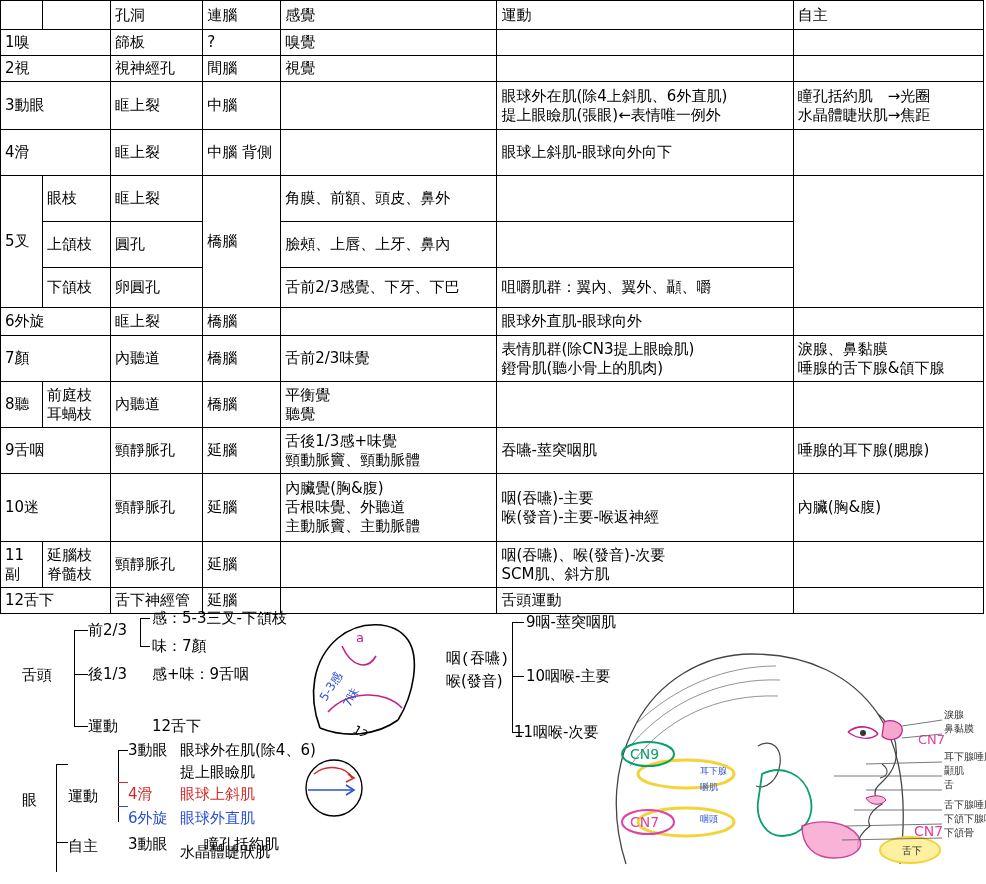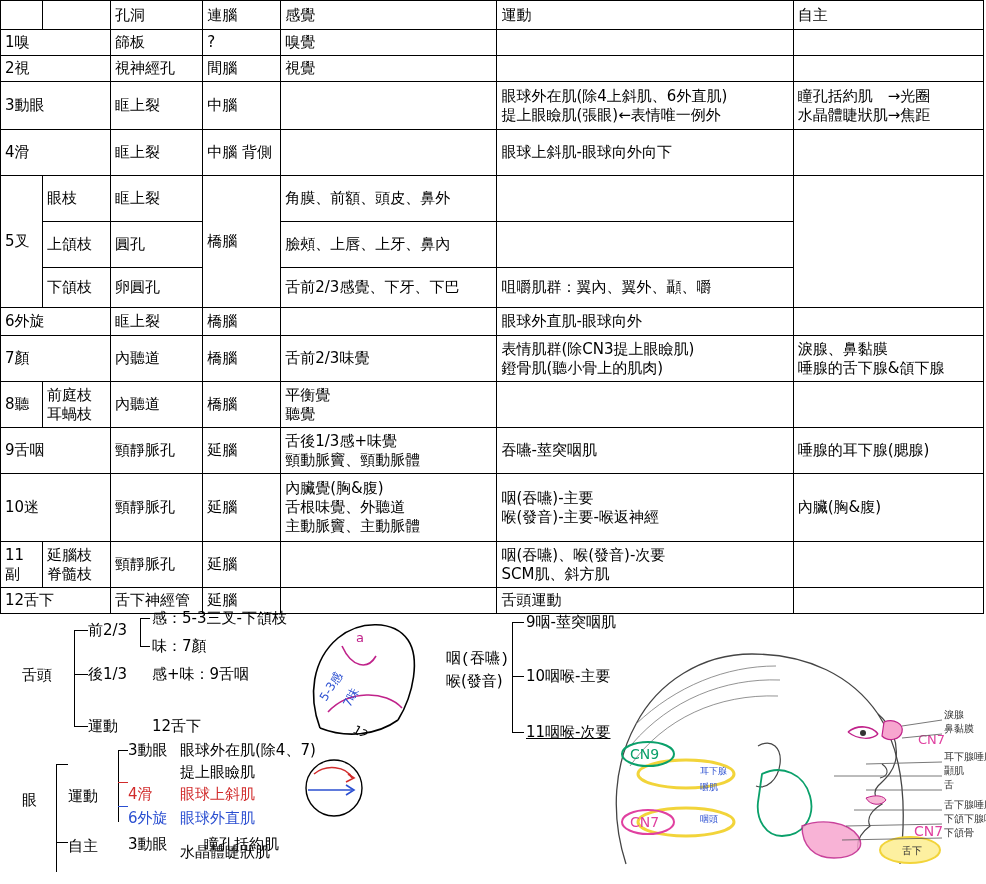--- a/index.html
+++ b/index.html
@@ -238,38 +238,38 @@
     <div class="dg" style="left:446px;top:36px;font-family:Liberation Mono, monospace;">咽(吞嚥)</div>
     <div class="dg" style="left:446px;top:57px;">喉(發音)</div>
 
     <div class="brace" style="left:512px;top:8px;height:110px;"></div>
     <div class="hline" style="left:512px;top:8px;width:12px;"></div>
     <div class="hline" style="left:512px;top:62px;width:12px;"></div>
     <div class="hline" style="left:512px;top:118px;width:12px;"></div>
 
     <div class="dg" style="left:526px;top:-2px;">9咽-莖突咽肌</div>
     <div class="dg" style="left:526px;top:52px;">10咽喉-主要</div>
-    <div class="dg" style="left:526px;top:108px;text-decoration:underline;">11咽喉-次要</div>
+    <div class="dg" style="left:514px;top:108px;">11咽喉-次要</div>
 
     <div class="dg" style="left:22px;top:176px;">眼</div>
 
     <div class="brace" style="left:56px;top:150px;height:108px;"></div>
     <div class="hline" style="left:56px;top:150px;width:12px;"></div>
     <div class="hline" style="left:56px;top:228px;width:12px;"></div>
 
     <div class="dg" style="left:68px;top:172px;">運動</div>
     <div class="dg" style="left:68px;top:222px;">自主</div>
 
     <div class="brace" style="left:118px;top:136px;height:72px;"></div>
     <div class="hline" style="left:118px;top:136px;width:10px;"></div>
     <div class="hline" style="left:118px;top:168px;width:10px;border-color:#d12b2b"></div>
     <div class="hline" style="left:118px;top:192px;width:10px;border-color:#2b4fd1"></div>
 
     <div class="dg" style="left:128px;top:126px;">3動眼</div>
-    <div class="dg" style="left:180px;top:126px;">眼球外在肌(除4、7)</div>
+    <div class="dg" style="left:180px;top:126px;">眼球外在肌(除4、6)</div>
     <div class="dg" style="left:180px;top:148px;">提上眼瞼肌</div>
 
     <div class="dg red" style="left:128px;top:170px;">4滑</div>
     <div class="dg red" style="left:180px;top:170px;">眼球上斜肌</div>
 
     <div class="dg blue" style="left:128px;top:194px;">6外旋</div>
     <div class="dg blue" style="left:180px;top:194px;">眼球外直肌</div>
 
     <div class="dg" style="left:128px;top:220px;">3動眼</div>
     <div class="dg" style="left:180px;top:220px;margin-left:24px;">瞳孔括約肌</div>

